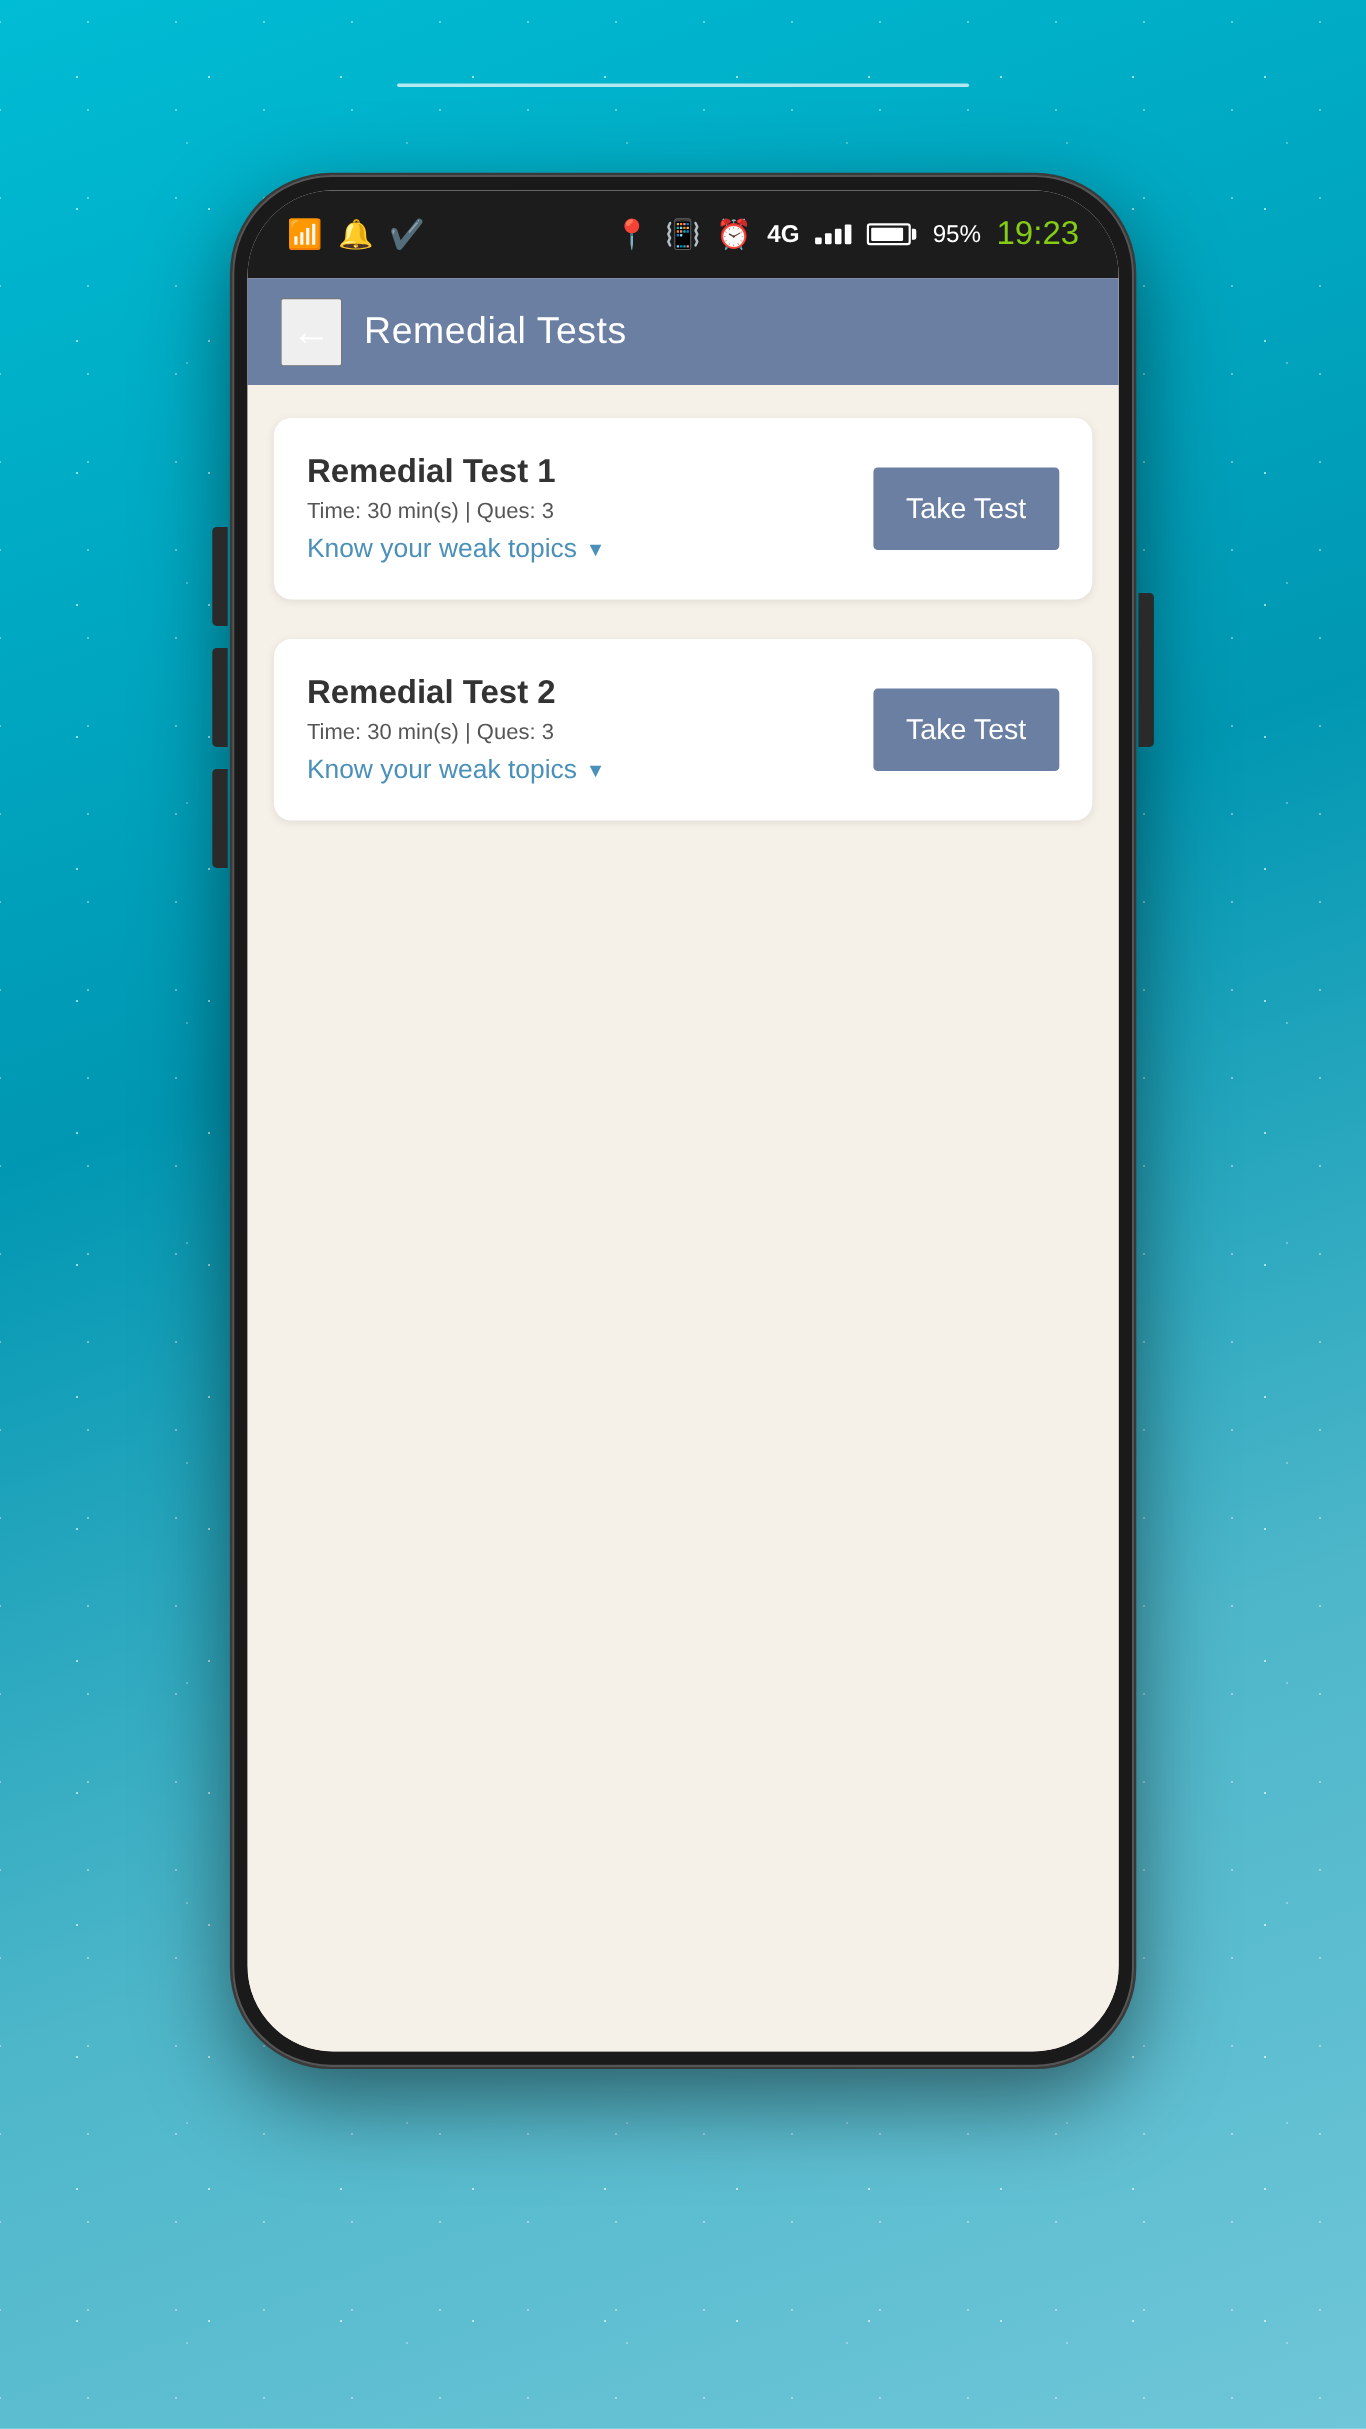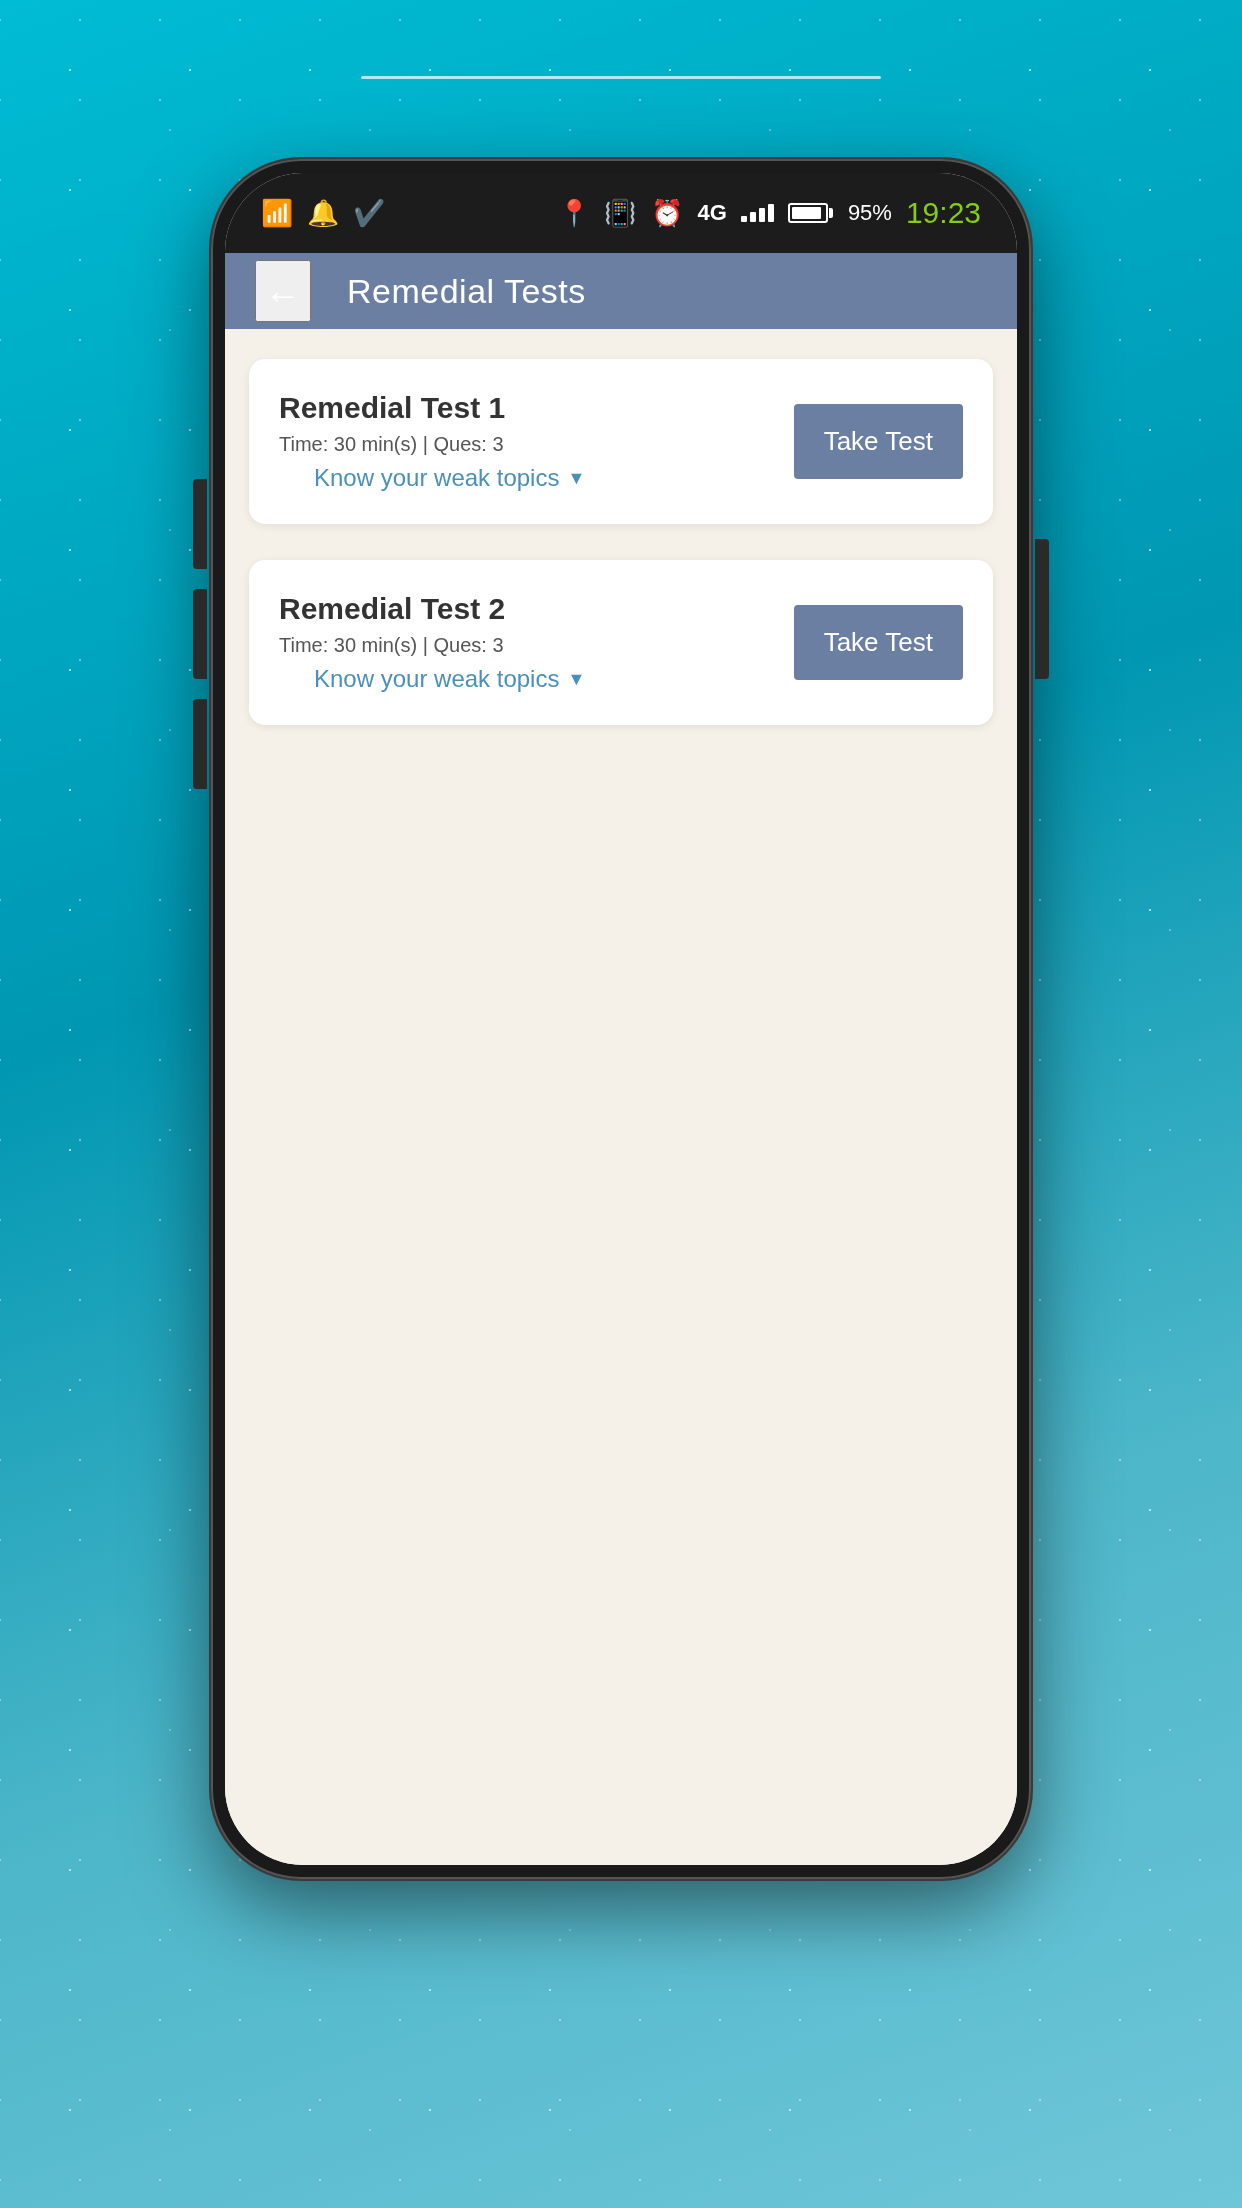--- a/index.html
+++ b/index.html
@@ -156,25 +156,25 @@
 
     .network-type {
       color: white;
       font-size: 22px;
       font-weight: bold;
     }
 
     
     .app-header {
       background: #6b7fa3;
-      height: 76px;
+      height: 97px;
       display: flex;
       align-items: center;
       padding: 0 30px;
-      gap: 36px;
+      gap: 20px;
       flex-shrink: 0;
     }
 
     .back-btn {
       color: white;
       font-size: 36px;
       cursor: pointer;
       padding: 8px;
     }
 
@@ -224,21 +224,20 @@
       color: #555;
     }
 
     .test-card-weak {
       display: flex;
       align-items: center;
       gap: 8px;
       font-size: 24px;
       color: #4a90b8;
       cursor: pointer;
-      margin-left: 35px;
     }
 
     .dropdown-arrow {
       font-size: 18px;
       color: #4a90b8;
     }
 
     .take-test-btn {
       background: #6b7fa3;
       color: white;

